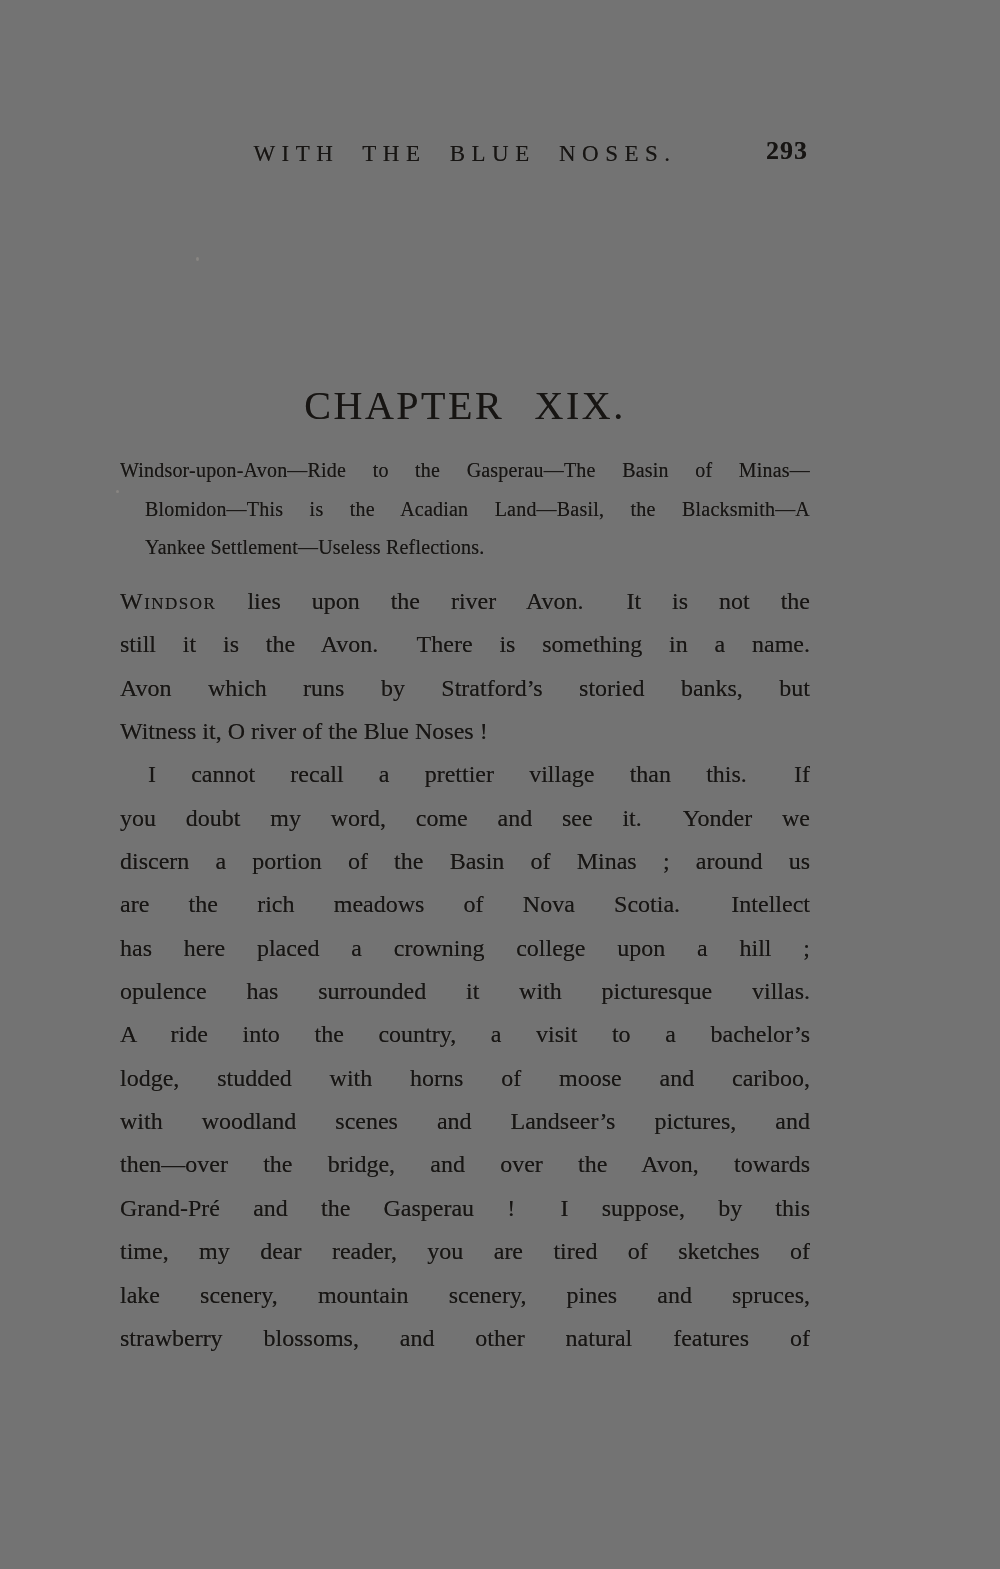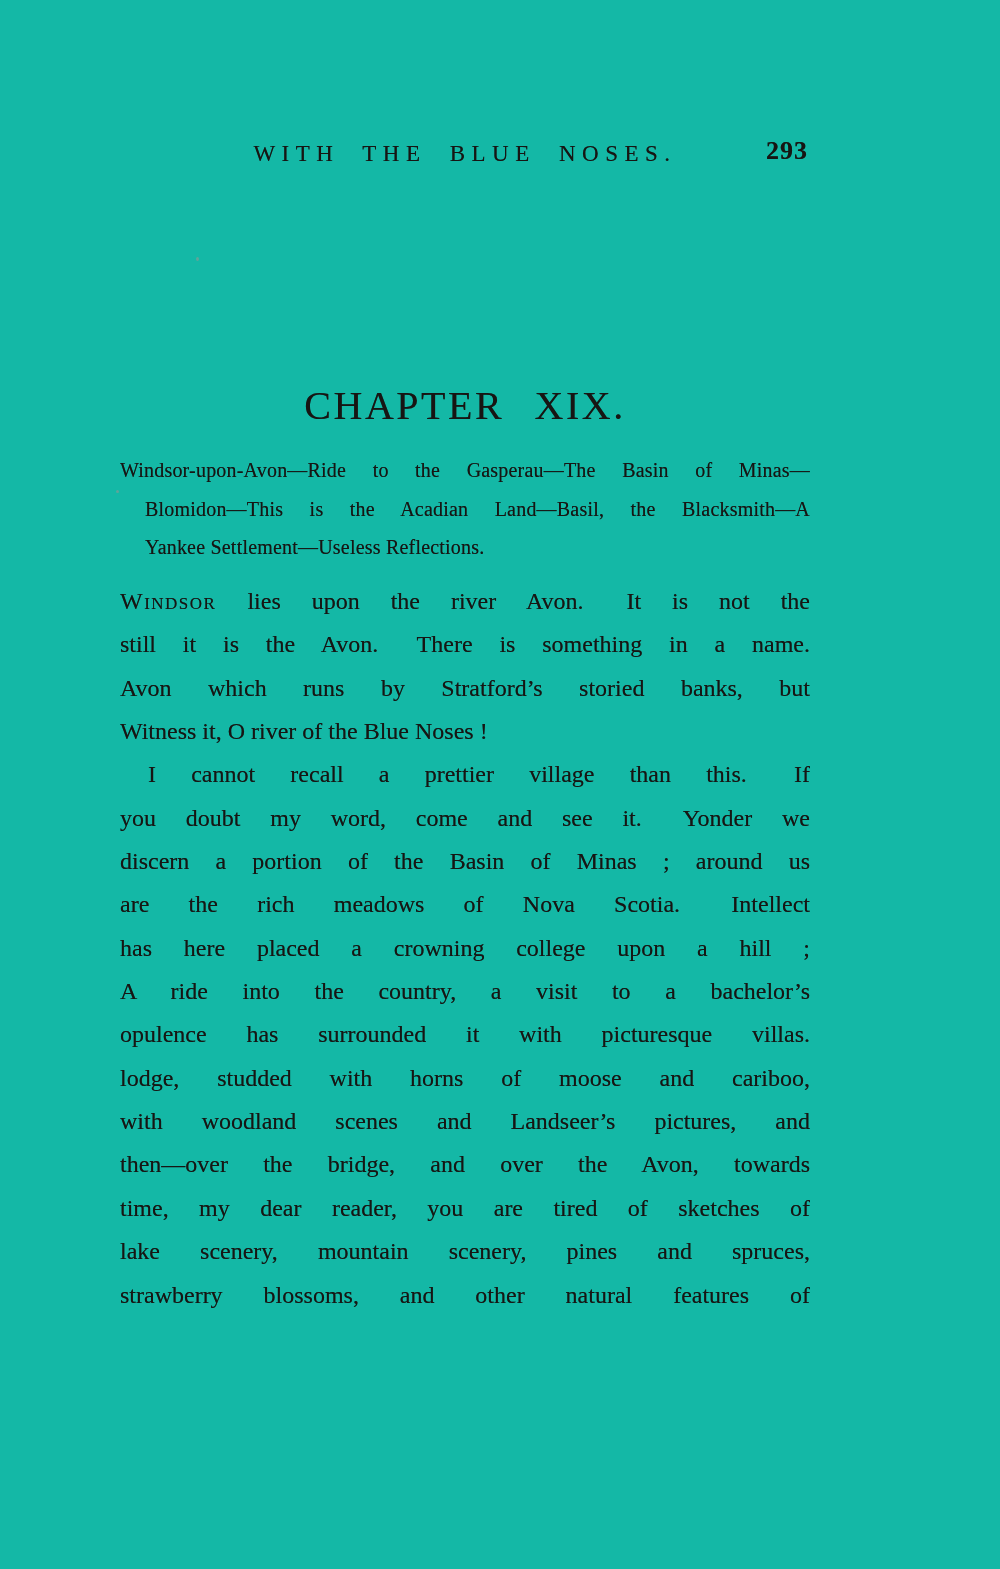--- a/index.html
+++ b/index.html
@@ -1,21 +1,21 @@
 <!DOCTYPE html>
 <html><head>
 <meta charset="utf-8">
 <style>
   * { margin: 0; padding: 0; box-sizing: border-box; }
   html, body { background: #ffffff; }
   .page {
     position: relative;
     width: 1000px;
     height: 1569px;
-    background: #14b8a6;
+    background: #737373;
     color: #171513;
     font-family: "Liberation Serif", "DejaVu Serif", serif;
     overflow: hidden;
     text-shadow: 0 0 0.5px rgba(20,16,12,0.55);
   }
   
   .header {
     position: absolute;
     top: 136px; left: 120px; width: 690px; height: 36px;
   }
@@ -99,25 +99,26 @@
     <div class="b-line justify"><span class="sc">Windsor</span><span> lies upon the river Avon.  It is not the</span></div>
     <div class="b-line justify">still it is the Avon.  There is something in a name.</div>
     <div class="b-line justify">Avon which runs by Stratford’s storied banks, but</div>
     <div class="b-line">Witness it, O river of the Blue Noses !</div>
 
     <div class="b-line justify indent1">I cannot recall a prettier village than this.  If</div>
     <div class="b-line justify">you doubt my word, come and see it.  Yonder we</div>
     <div class="b-line justify">discern a portion of the Basin of Minas ; around us</div>
     <div class="b-line justify">are the rich meadows of Nova Scotia.  Intellect</div>
     <div class="b-line justify">has here placed a crowning college upon a hill ;</div>
+    <div class="b-line justify">opulence has surrounded it with picturesque villas.</div>
     <div class="b-line justify">A ride into the country, a visit to a bachelor’s</div>
-    <div class="b-line justify">opulence has surrounded it with picturesque villas.</div>
     <div class="b-line justify">lodge, studded with horns of moose and cariboo,</div>
     <div class="b-line justify">with woodland scenes and Landseer’s pictures, and</div>
     <div class="b-line justify">then—over the bridge, and over the Avon, towards</div>
+    <div class="b-line justify">Grand-Pré and the Gasperau !  I suppose, by this</div>
     <div class="b-line justify">time, my dear reader, you are tired of sketches of</div>
     <div class="b-line justify">lake scenery, mountain scenery, pines and spruces,</div>
     <div class="b-line justify">strawberry blossoms, and other natural features of</div>
   </div>
 
   <div class="speck speck-a"></div>
   <div class="speck speck-b"></div>
 
 </div>
 

